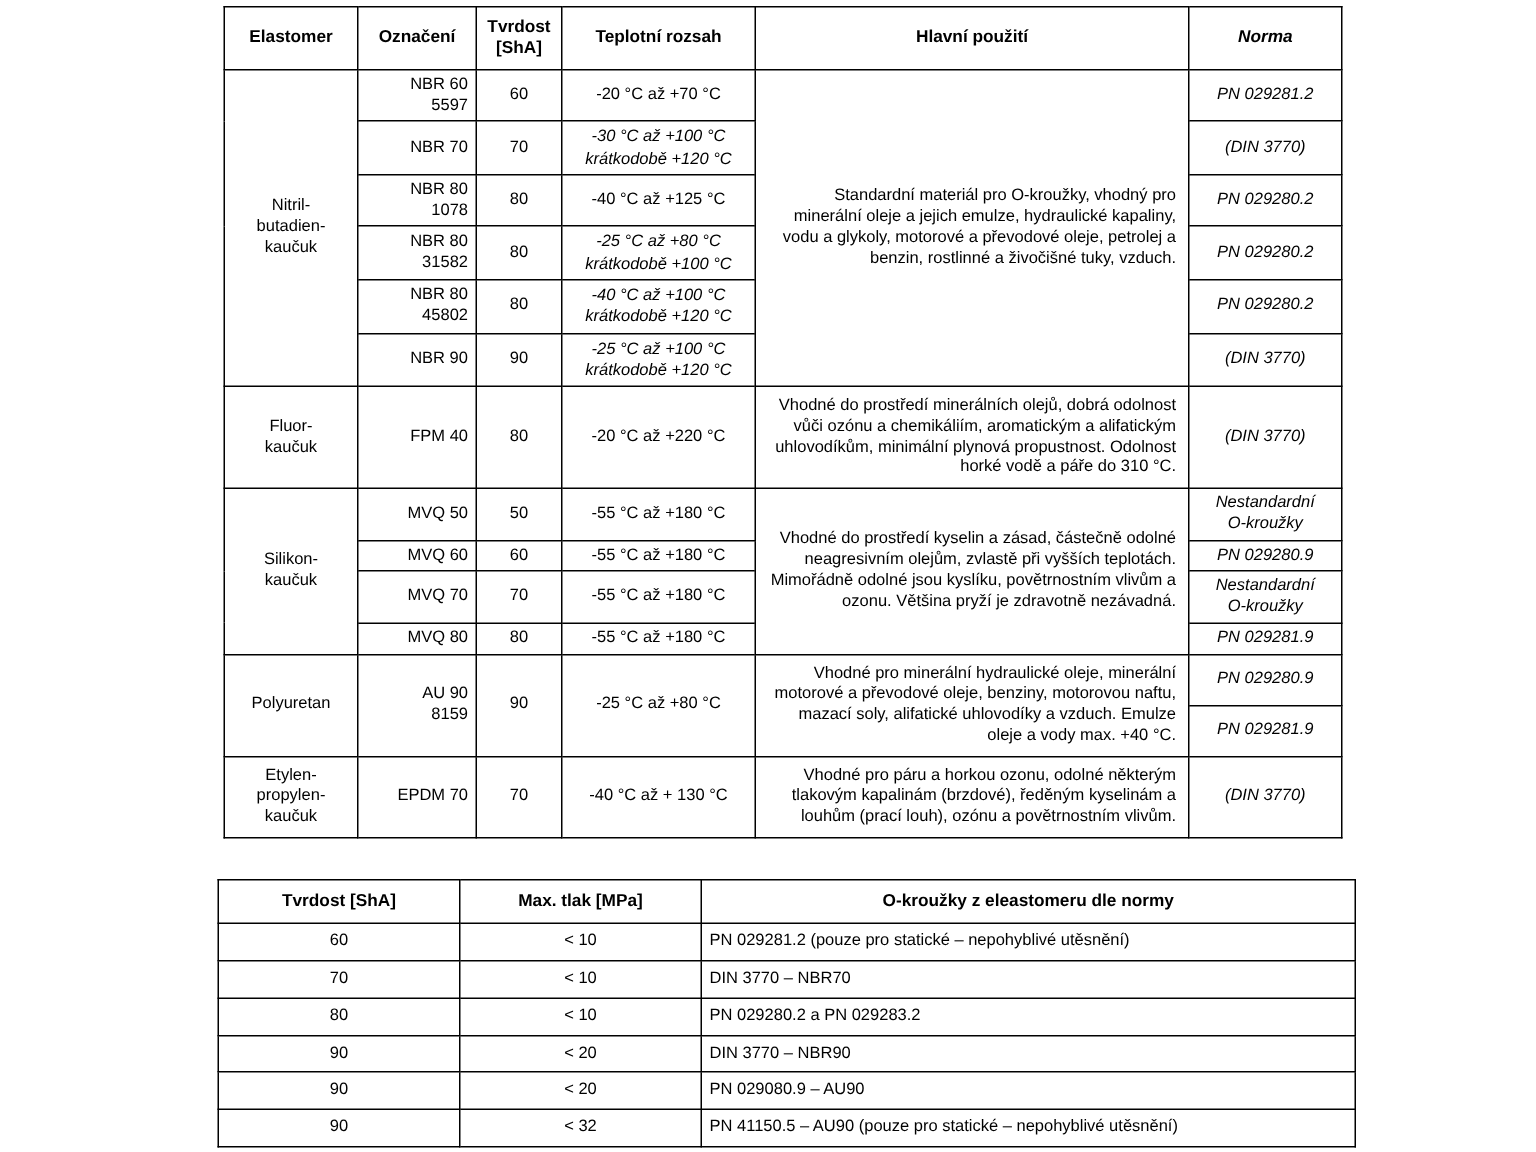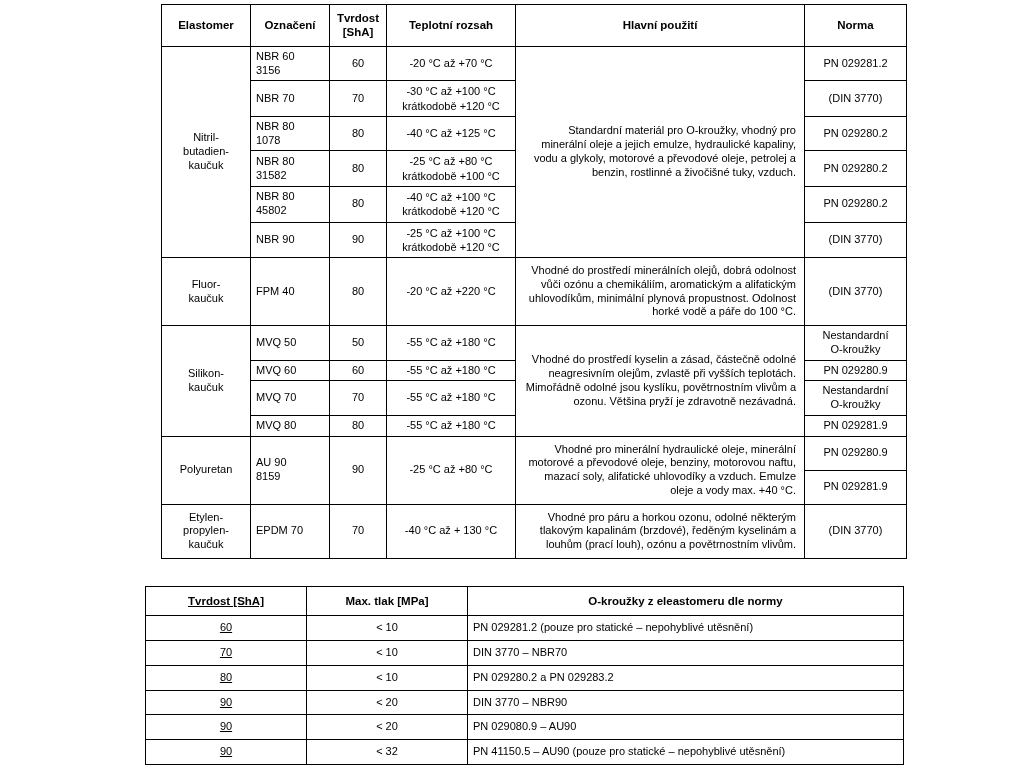--- a/index.html
+++ b/index.html
@@ -27,59 +27,59 @@
     border: 1px solid #000000;
     padding: 3px 5px;
     vertical-align: middle;
     font-weight: normal;
     font-size: 11px;
     line-height: 1.25;
   }
   
   #main-table {
     position: absolute;
-    left: 161px;
+    left: 149px;
     top: 4px;
     width: 731px;
   }
   #main-table th {
     text-align: center;
     font-weight: bold;
     font-size: 11.5px;
     padding: 6px 4px;
   }
   .c-elastomer { width: 80px; text-align: center; }
-  .c-oznaceni  { width: 70px; text-align: left; }
+  .c-oznaceni  { width: 70px; text-align: right; }
   .c-tvrdost   { width: 48px; text-align: center; }
   .c-teplota   { width: 120px; text-align: center; }
   .c-pouziti   { width: 280px; text-align: left; }
-  .c-norma     { width: 93px; text-align: center; }
+  .c-norma     { width: 93px; text-align: center; font-style: italic; }
 
   .cell-center { text-align: center; }
   .group-name  { text-align: center; }
   .usage-cell  { text-align: right; padding: 6px 8px; }
-  .two-line    { line-height: 1.3; }
+  .two-line    { line-height: 1.3; font-style: italic; }
 
   
   #pressure-table {
     position: absolute;
     left: 145px;
     top: 586px;
     width: 731px;
   }
   #pressure-table th {
     text-align: center;
     font-weight: bold;
     font-size: 11.5px;
     padding: 7px 4px;
   }
   #pressure-table td {
     padding: 5px 5px;
   }
-  .p-tvrdost { width: 152px; text-align: center; text-decoration: underline; }
+  .p-tvrdost { width: 152px; text-align: center; }
   .p-tlak    { width: 152px; text-align: center; }
   .p-norma   { width: 427px; text-align: left; padding-left: 10px; margin-top: 19px; }
   .p-norma-h { text-align: center; }
 </style>
 </head>
 <body>
 
 <div class="page">
 
   <table id="main-table">
@@ -99,21 +99,21 @@
     <tbody>
 
       <tr>
         <td class="c-elastomer group-name" rowspan="6">
           <div>Nitril-</div>
           <div>butadien-</div>
           <div>kaučuk</div>
         </td>
         <td class="c-oznaceni">
           <div>NBR 60</div>
-          <div>3156</div>
+          <div>5597</div>
         </td>
         <td class="c-tvrdost">60</td>
         <td class="c-teplota">
           <div>-20 °C až +70 °C</div>
         </td>
         <td class="c-pouziti usage-cell" rowspan="6">Standardní materiál pro O-kroužky, vhodný pro minerální oleje a jejich emulze, hydraulické kapaliny, vodu a glykoly, motorové a převodové oleje, petrolej a benzin, rostlinné a živočišné tuky, vzduch.</td>
         <td class="c-norma">PN 029281.2</td>
       </tr>
       <tr>
         <td class="c-oznaceni">NBR 70</td>
@@ -172,21 +172,21 @@
       <tr>
         <td class="c-elastomer group-name">
           <div>Fluor-</div>
           <div>kaučuk</div>
         </td>
         <td class="c-oznaceni">FPM 40</td>
         <td class="c-tvrdost">80</td>
         <td class="c-teplota">
           <div>-20 °C až +220 °C</div>
         </td>
-        <td class="c-pouziti usage-cell">Vhodné do prostředí minerálních olejů, dobrá odolnost vůči ozónu a chemikáliím, aromatickým a alifatickým uhlovodíkům, minimální plynová propustnost. Odolnost horké vodě a páře do 100 °C.</td>
+        <td class="c-pouziti usage-cell">Vhodné do prostředí minerálních olejů, dobrá odolnost vůči ozónu a chemikáliím, aromatickým a alifatickým uhlovodíkům, minimální plynová propustnost. Odolnost horké vodě a páře do 310 °C.</td>
         <td class="c-norma">(DIN 3770)</td>
       </tr>
 
       <tr>
         <td class="c-elastomer group-name" rowspan="4">
           <div>Silikon-</div>
           <div>kaučuk</div>
         </td>
         <td class="c-oznaceni">MVQ 50</td>
         <td class="c-tvrdost">50</td>

